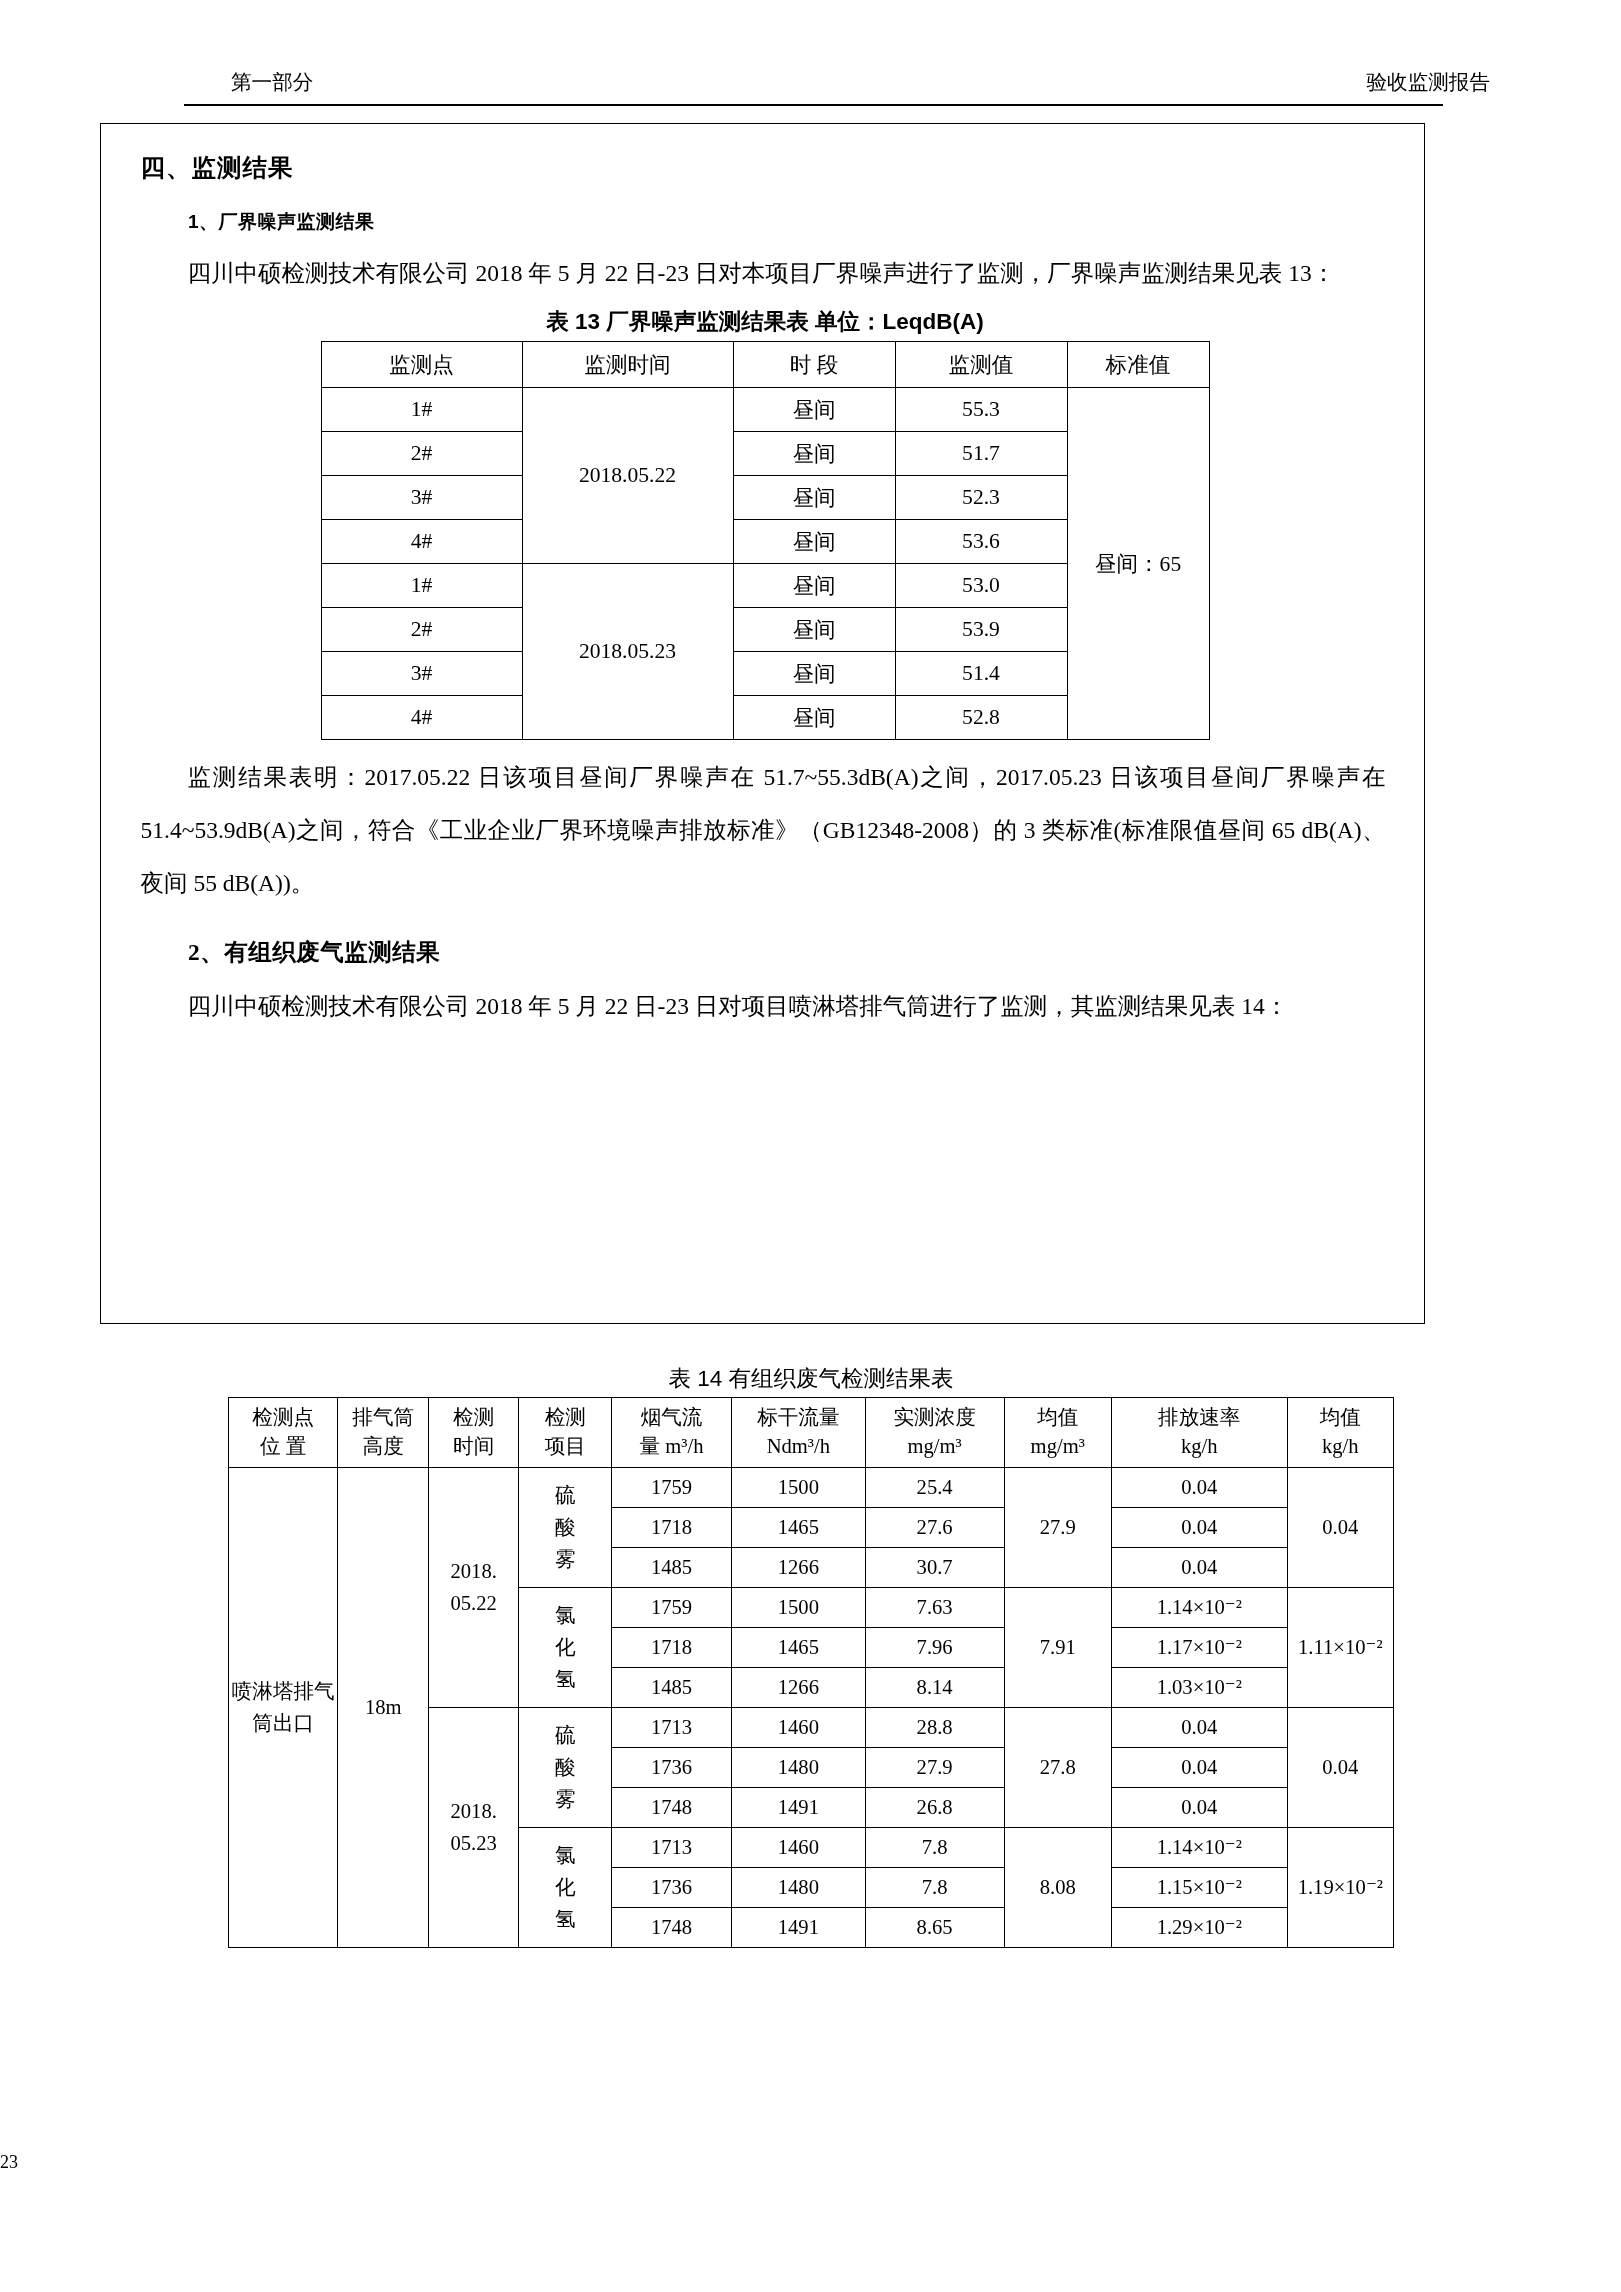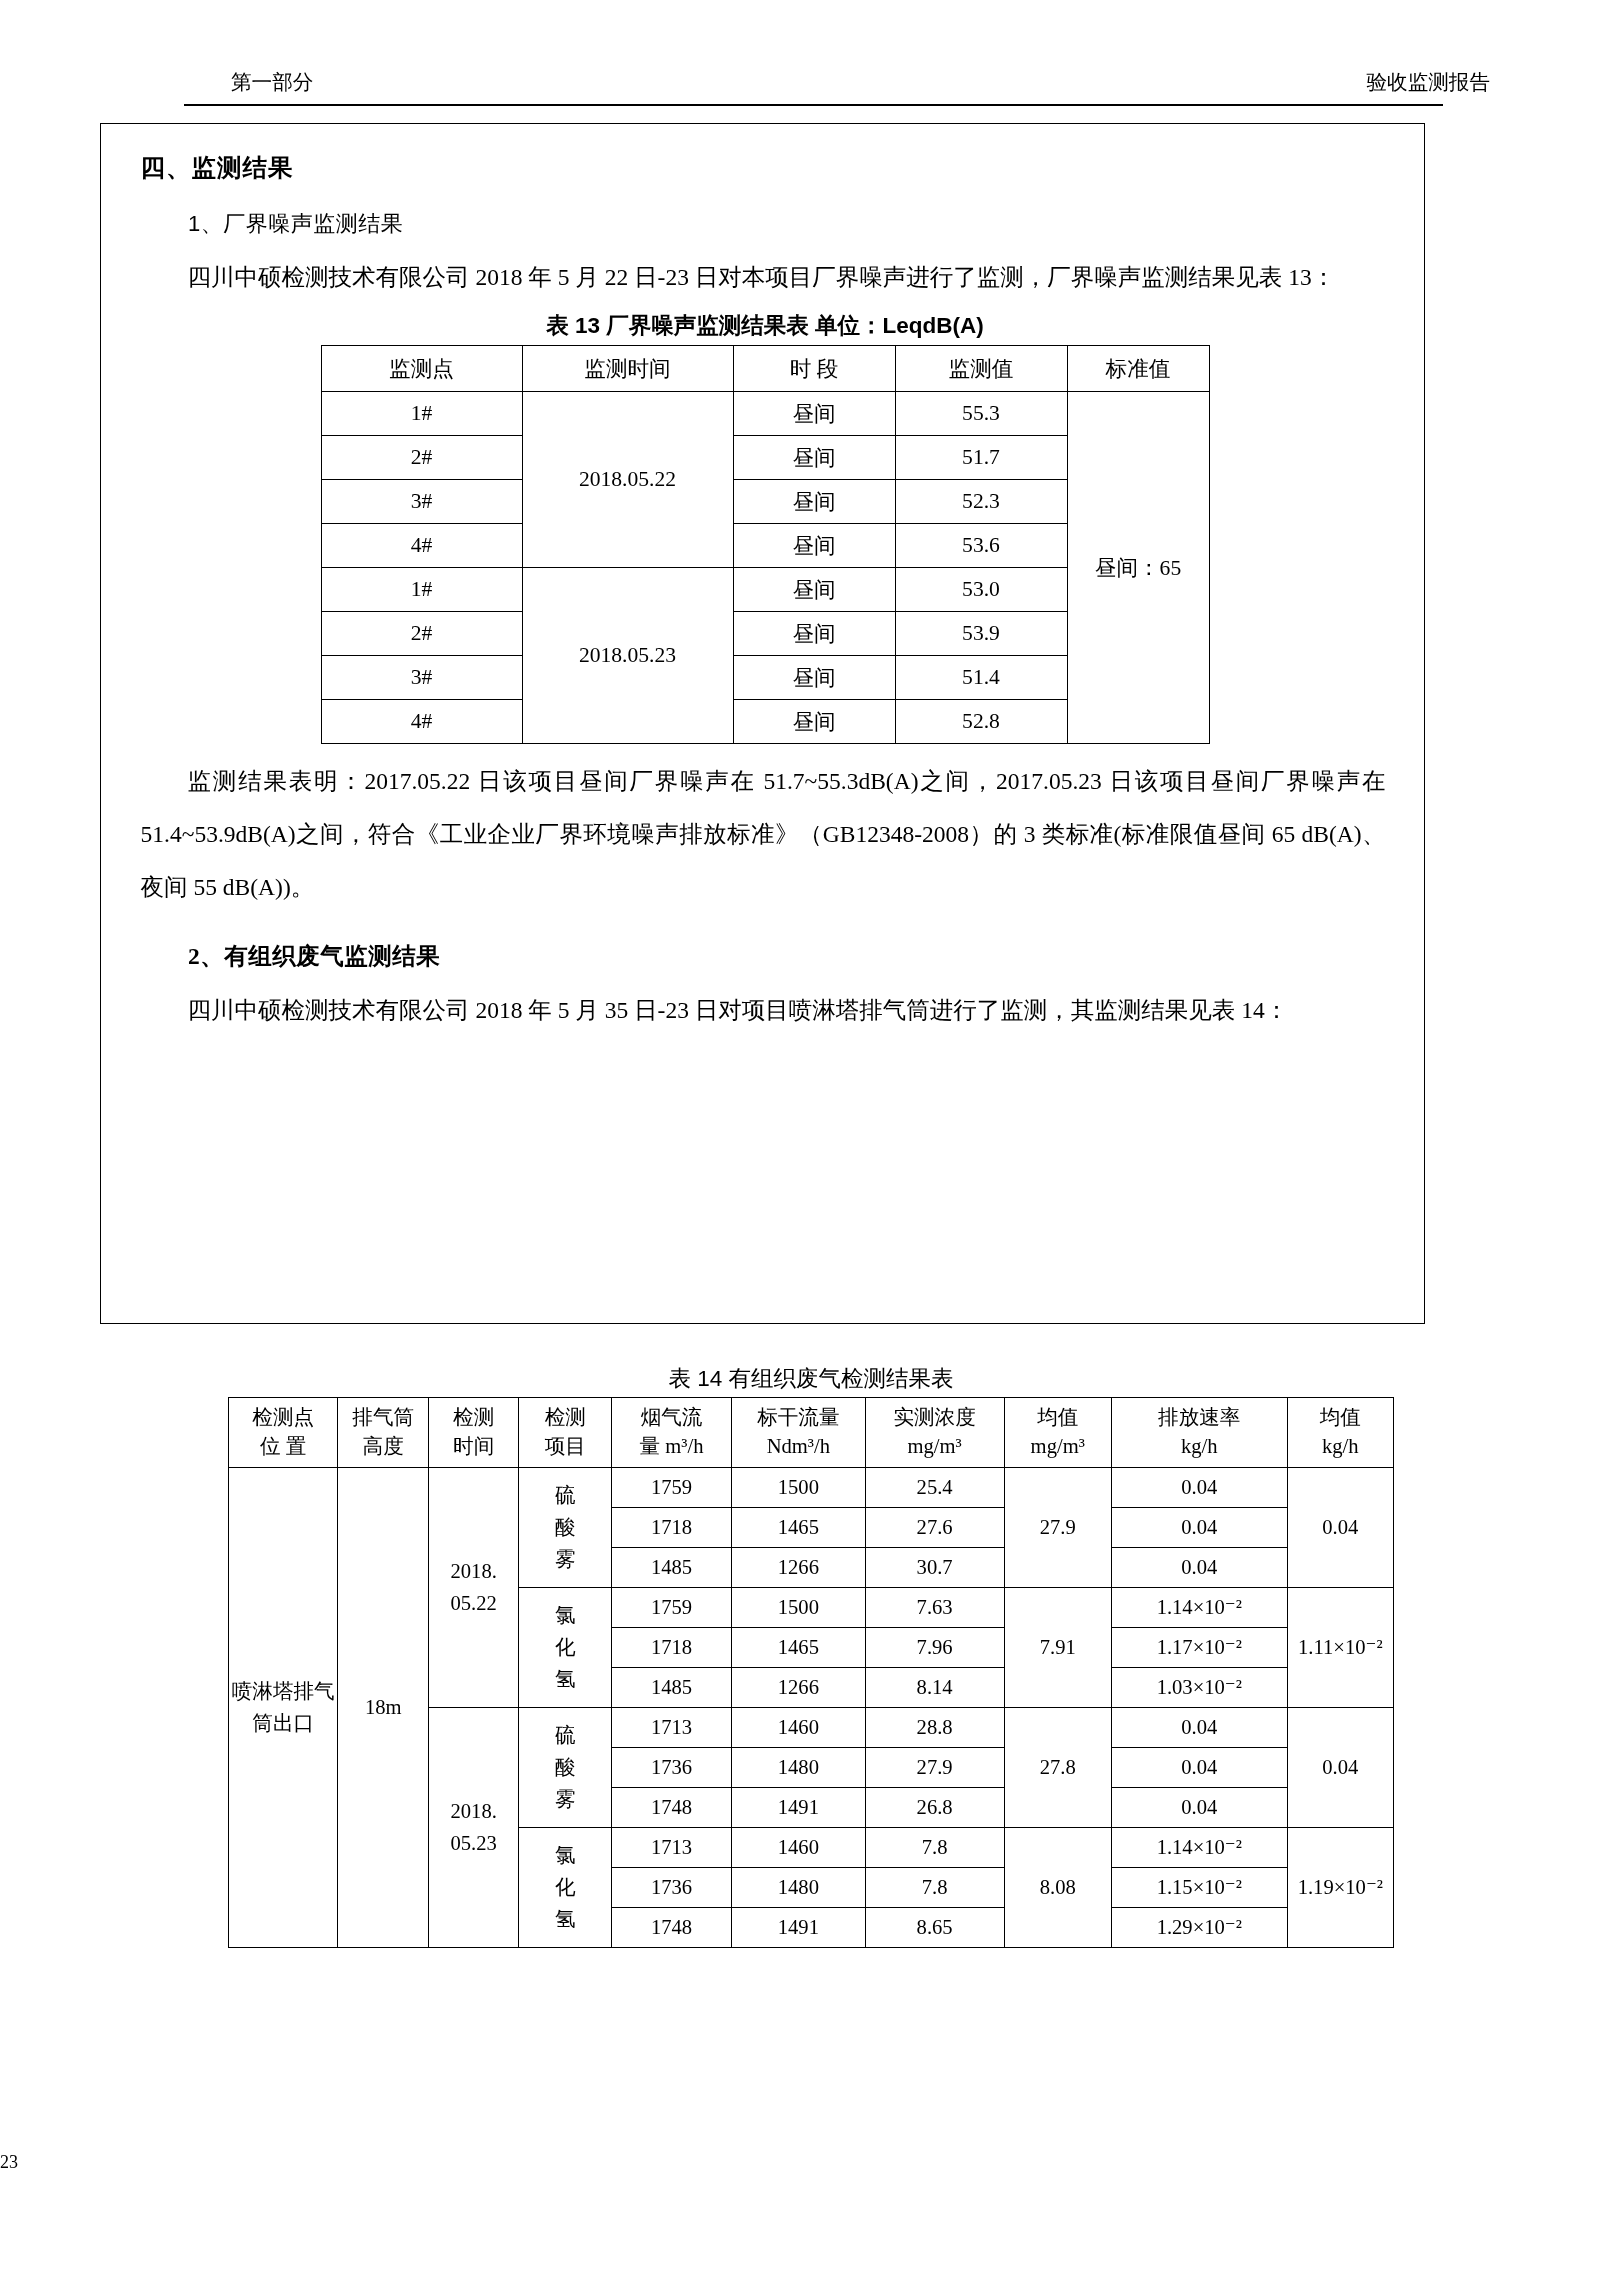--- a/index.html
+++ b/index.html
@@ -36,21 +36,21 @@
 
   .content { position:absolute; left:123px; top:129px; width:1284px; }
 
   h1.sec {
     font-family:"Liberation Sans","DejaVu Sans",sans-serif;
     font-weight:bold; font-size:24.5px;
     margin:21.6px 0 0 17.6px; letter-spacing:1px;
   }
   h2.sub {
     font-family:"Liberation Sans","DejaVu Sans",sans-serif;
-    font-weight:normal; font-size:22px;
+    font-weight:bold; font-size:19px;
     margin:25.5px 0 0 65px; letter-spacing:0.5px;
   }
   p.body {
     font-size:23.5px; line-height:53px;
     margin:11.8px 0 0 17.6px; text-align:justify;
     width:1245px;
   }
   p.body.ind { text-indent:47px; }
 
   
@@ -189,21 +189,21 @@
             <td>昼间</td>
             <td>52.8</td>
           </tr>
         </tbody>
     </table>
 
     <p class="body ind">监测结果表明：2017.05.22 日该项目昼间厂界噪声在 51.7~55.3dB(A)之间，2017.05.23 日该项目昼间厂界噪声在 51.4~53.9dB(A)之间，符合《工业企业厂界环境噪声排放标准》（GB12348-2008）的 3 类标准(标准限值昼间 65 dB(A)、夜间 55 dB(A))。</p>
 
     <h2 class="sub" style="font-family:'Liberation Serif',serif;font-weight:bold;font-size:23.5px;margin-left:65px;">2、有组织废气监测结果</h2>
 
-    <p class="body ind">四川中硕检测技术有限公司 2018 年 5 月 35 日-23 日对项目喷淋塔排气筒进行了监测，其监测结果见表 14：</p>
+    <p class="body ind">四川中硕检测技术有限公司 2018 年 5 月 22 日-23 日对项目喷淋塔排气筒进行了监测，其监测结果见表 14：</p>
   </div>
 
   <div id="t14wrap">
     <div class="t14-title">表 14 有组织废气检测结果表</div>
     <table class="grid" id="t14">
       <colgroup>
         <col class="a">
           <col class="b">
           <col class="c">
           <col class="d">

